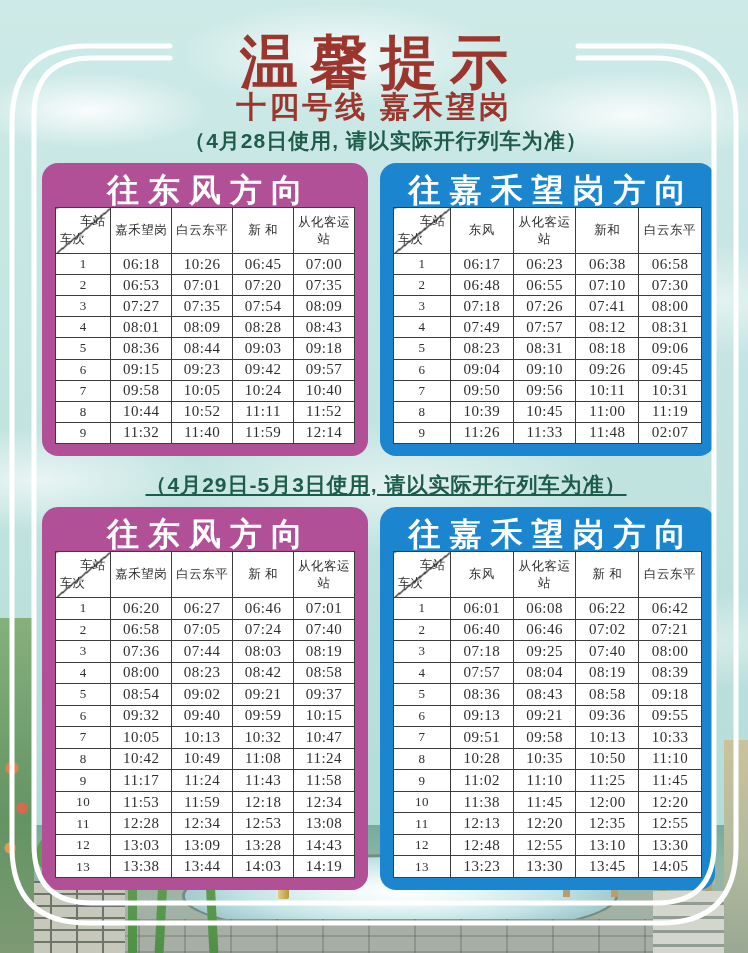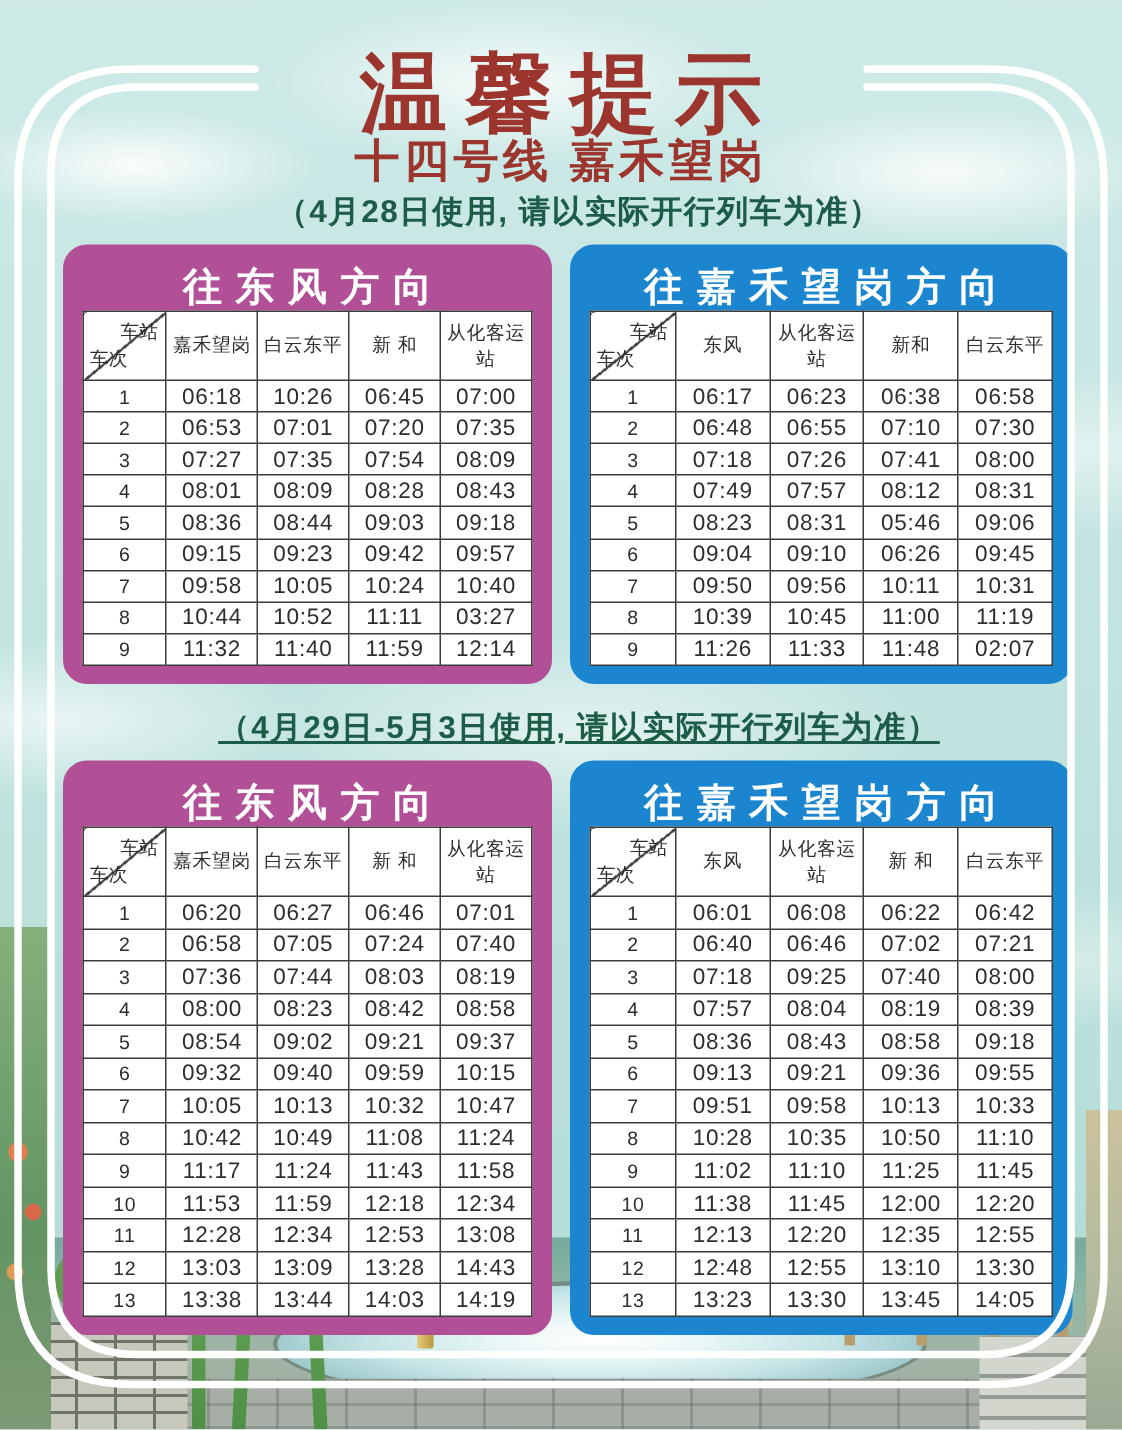--- a/index.html
+++ b/index.html
@@ -21,23 +21,23 @@
   .page-subtitle{position:absolute;top:87px;left:0;width:100%;text-align:center;z-index:20;
     font-size:30px;font-weight:bold;color:#9b352d;letter-spacing:3px;}
   .note{position:absolute;left:12px;width:100%;text-align:center;z-index:20;
     font-size:21px;font-weight:bold;color:#1d5c49;letter-spacing:1px;}
   .note1{top:127px;} .note2{top:471px;text-decoration:underline;}
   
   .panel{position:absolute;border-radius:16px;z-index:10;}
   .magenta{background:#b25097;}
   .blue{background:#1b86cf;}
   .panel-header{height:56px;display:flex;align-items:center;justify-content:center;
-    color:#fff;font-weight:bold;font-size:26px;letter-spacing:9px;text-indent:9px;}
+    color:#fff;font-weight:bold;font-size:32px;letter-spacing:9px;text-indent:9px;}
   .tablewrap{position:absolute;left:13px;right:13px;top:44px;bottom:12px;background:#fff;}
-  table{width:100%;height:100%;border-collapse:collapse;table-layout:fixed;}
+  table{width:100%;height:100%;border-collapse:collapse;table-layout:fixed;font-family:Liberation Serif, serif;}
   th,td{border:1px solid #3c3c3c;text-align:center;vertical-align:middle;
     color:#2e2e2e;font-weight:normal;padding:0;}
   thead tr{height:46px;}
   .col-th{font-size:12.5px;letter-spacing:0.5px;}
   td{font-size:15px;letter-spacing:0.5px;}
   td:first-child{font-size:13px;}
   col.c0{width:18.5%;}
   .corner{position:relative;background-image:linear-gradient(to bottom right,
     transparent calc(50% - 0.8px), #3c3c3c calc(50% - 0.8px), #3c3c3c calc(50% + 0.8px),
     transparent calc(50% + 0.8px));}
@@ -185,21 +185,21 @@
               <td>09:58</td>
               <td>10:05</td>
               <td>10:24</td>
               <td>10:40</td>
             </tr>
             <tr>
               <td>8</td>
               <td>10:44</td>
               <td>10:52</td>
               <td>11:11</td>
-              <td>03:27</td>
+              <td>11:52</td>
             </tr>
             <tr>
               <td>9</td>
               <td>11:32</td>
               <td>11:40</td>
               <td>11:59</td>
               <td>12:14</td>
             </tr>
           </tbody>
       </table>
@@ -257,28 +257,28 @@
               <td>4</td>
               <td>07:49</td>
               <td>07:57</td>
               <td>08:12</td>
               <td>08:31</td>
             </tr>
             <tr>
               <td>5</td>
               <td>08:23</td>
               <td>08:31</td>
-              <td>05:46</td>
+              <td>08:18</td>
               <td>09:06</td>
             </tr>
             <tr>
               <td>6</td>
               <td>09:04</td>
               <td>09:10</td>
-              <td>06:26</td>
+              <td>09:26</td>
               <td>09:45</td>
             </tr>
             <tr>
               <td>7</td>
               <td>09:50</td>
               <td>09:56</td>
               <td>10:11</td>
               <td>10:31</td>
             </tr>
             <tr>

